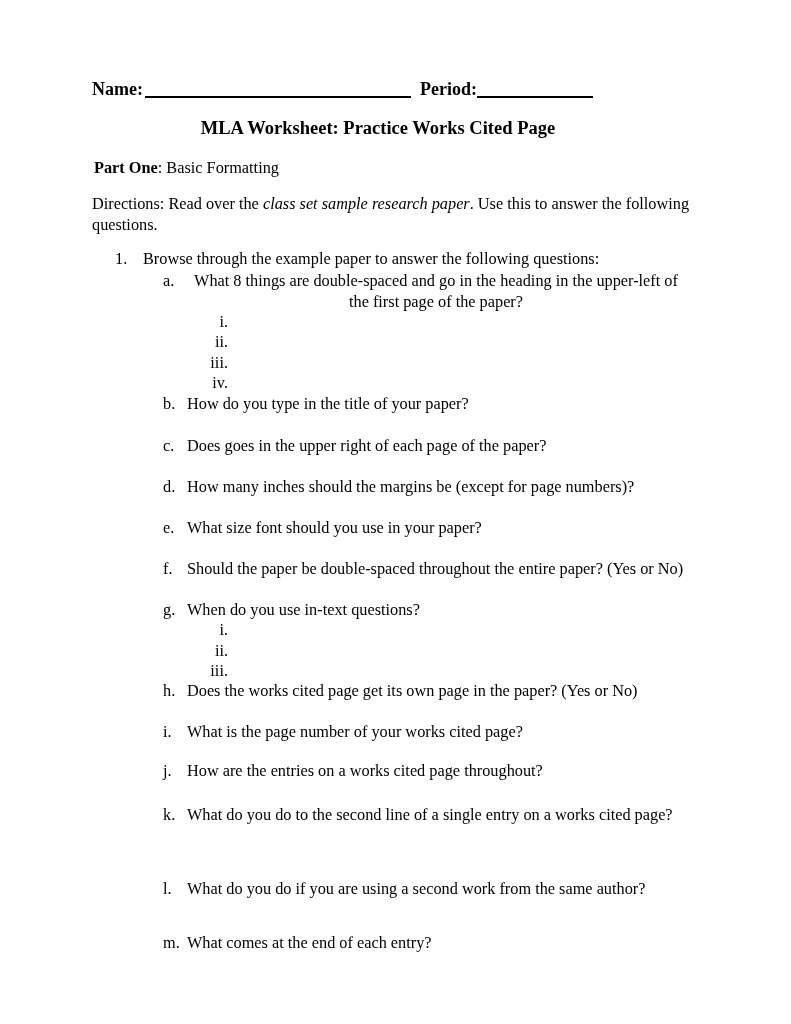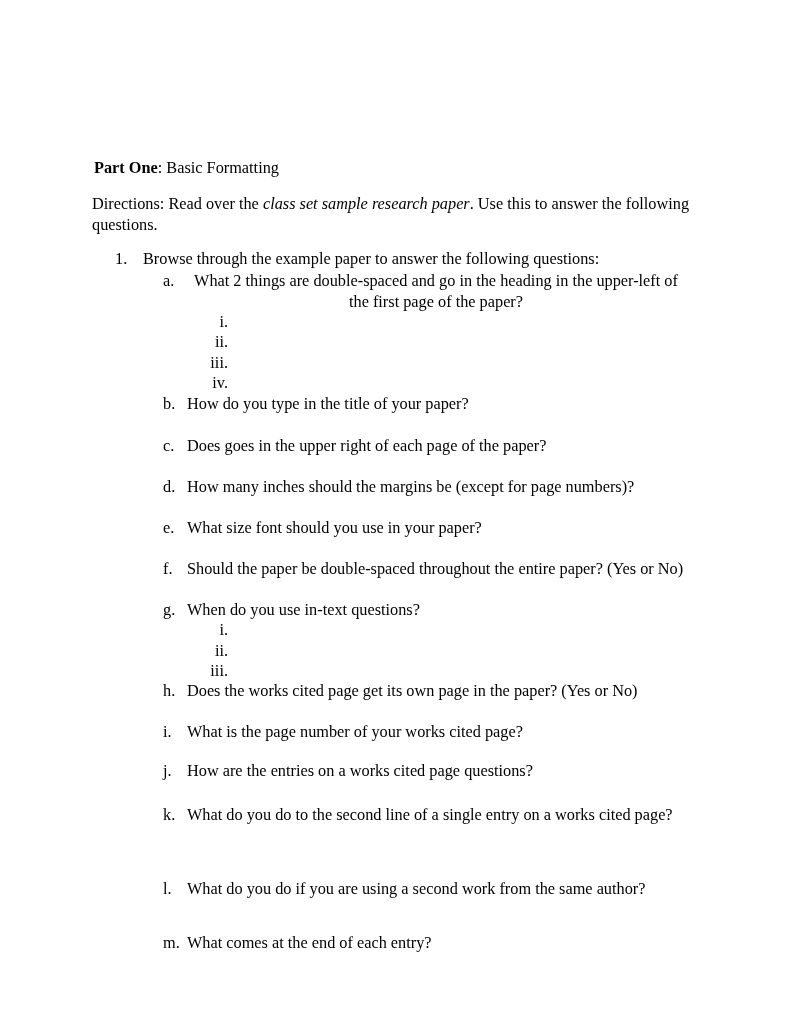--- a/index.html
+++ b/index.html
@@ -71,38 +71,42 @@
     left: 92px;
     width: 136px;
     text-align: right;
   }
 </style>
 </head>
 <body>
 
 <div class="page">
 
+  <div class="abs name-line">
+    <span>Name:</span><span class="blank blank-name"></span><span class="period-label">Period:</span><span class="blank blank-period"></span>
+  </div>
 
+  <div class="abs doc-title">MLA Worksheet: Practice Works Cited Page</div>
 
   <div class="abs part-line">
     <span class="bold">Part One</span><span>: Basic Formatting</span>
   </div>
 
   <div class="abs directions">
     <span>Directions: Read over the </span><span class="italic">class set sample research paper</span><span>. Use this to answer the following questions.</span>
   </div>
 
   <div class="row row-l1" style="top:249px">
     <span class="marker-l1">1.</span>
     <span class="qtext">Browse through the example paper to answer the following questions:</span>
   </div>
 
   <div class="row row-l2" style="top:271px">
     <span class="marker-l2">a.</span>
-    <span class="qtext qtext-wrap">What 2 things are double-spaced and go in the heading in the upper-left of the first page of the paper?</span>
+    <span class="qtext qtext-wrap">What 8 things are double-spaced and go in the heading in the upper-left of the first page of the paper?</span>
   </div>
   <div class="roman" style="top:312px">i.</div>
   <div class="roman" style="top:332px">ii.</div>
   <div class="roman" style="top:353px">iii.</div>
   <div class="roman" style="top:373px">iv.</div>
 
   <div class="row row-l2" style="top:394px">
     <span class="marker-l2">b.</span>
     <span class="qtext">How do you type in the title of your paper?</span>
   </div>
@@ -140,21 +144,21 @@
     <span class="qtext">Does the works cited page get its own page in the paper? (Yes or No)</span>
   </div>
 
   <div class="row row-l2" style="top:722px">
     <span class="marker-l2">i.</span>
     <span class="qtext">What is the page number of your works cited page?</span>
   </div>
 
   <div class="row row-l2" style="top:761px">
     <span class="marker-l2">j.</span>
-    <span class="qtext">How are the entries on a works cited page questions?</span>
+    <span class="qtext">How are the entries on a works cited page throughout?</span>
   </div>
 
   <div class="row row-l2" style="top:805px">
     <span class="marker-l2">k.</span>
     <span class="qtext">What do you do to the second line of a single entry on a works cited page?</span>
   </div>
 
   <div class="row row-l2" style="top:879px">
     <span class="marker-l2">l.</span>
     <span class="qtext">What do you do if you are using a second work from the same author?</span>

